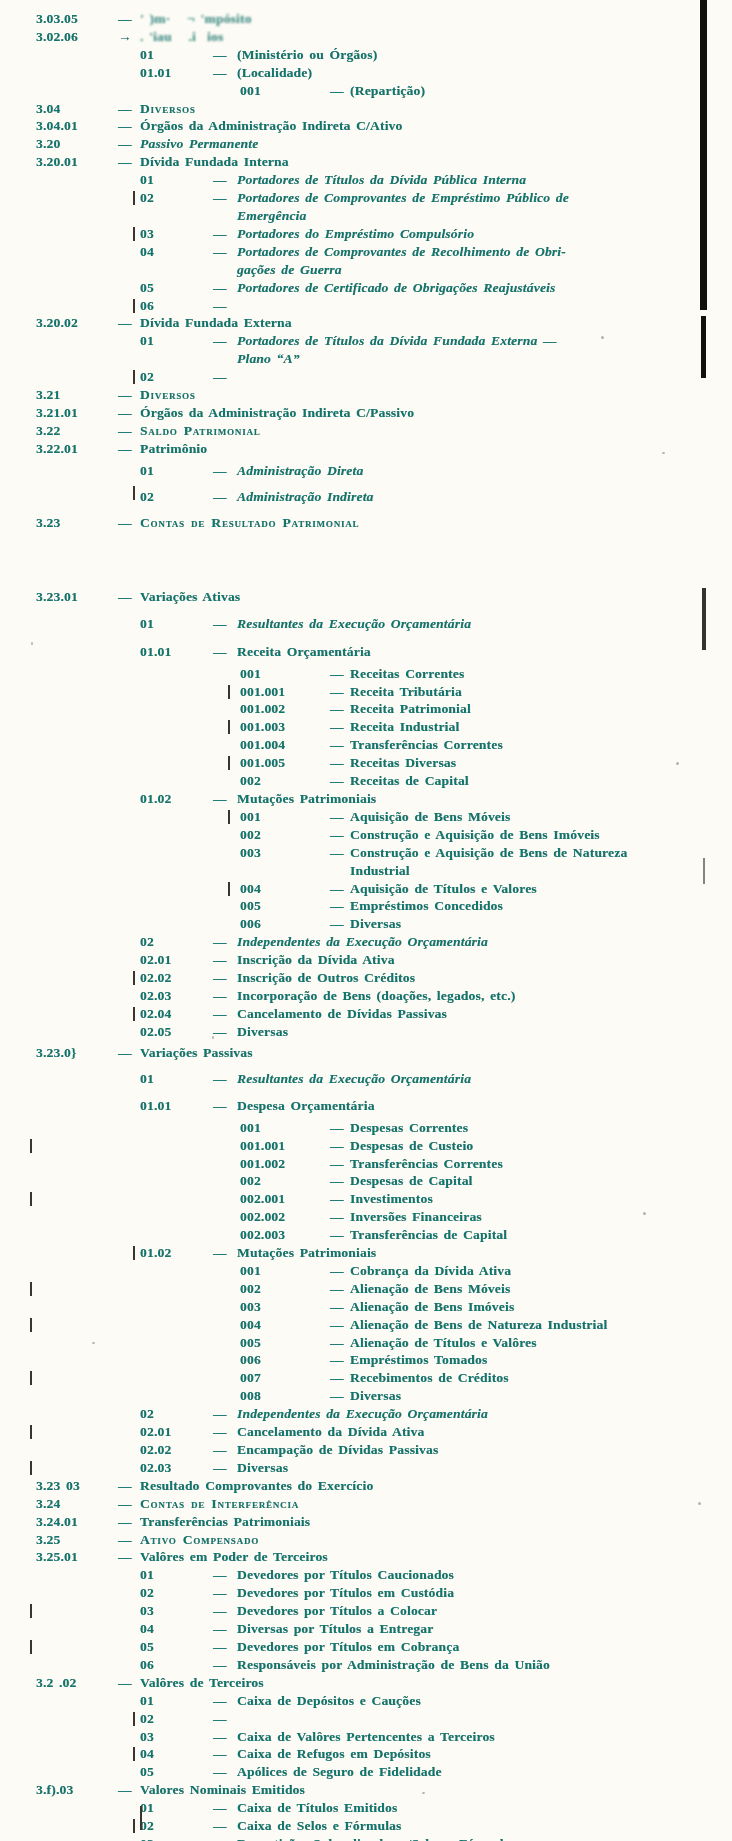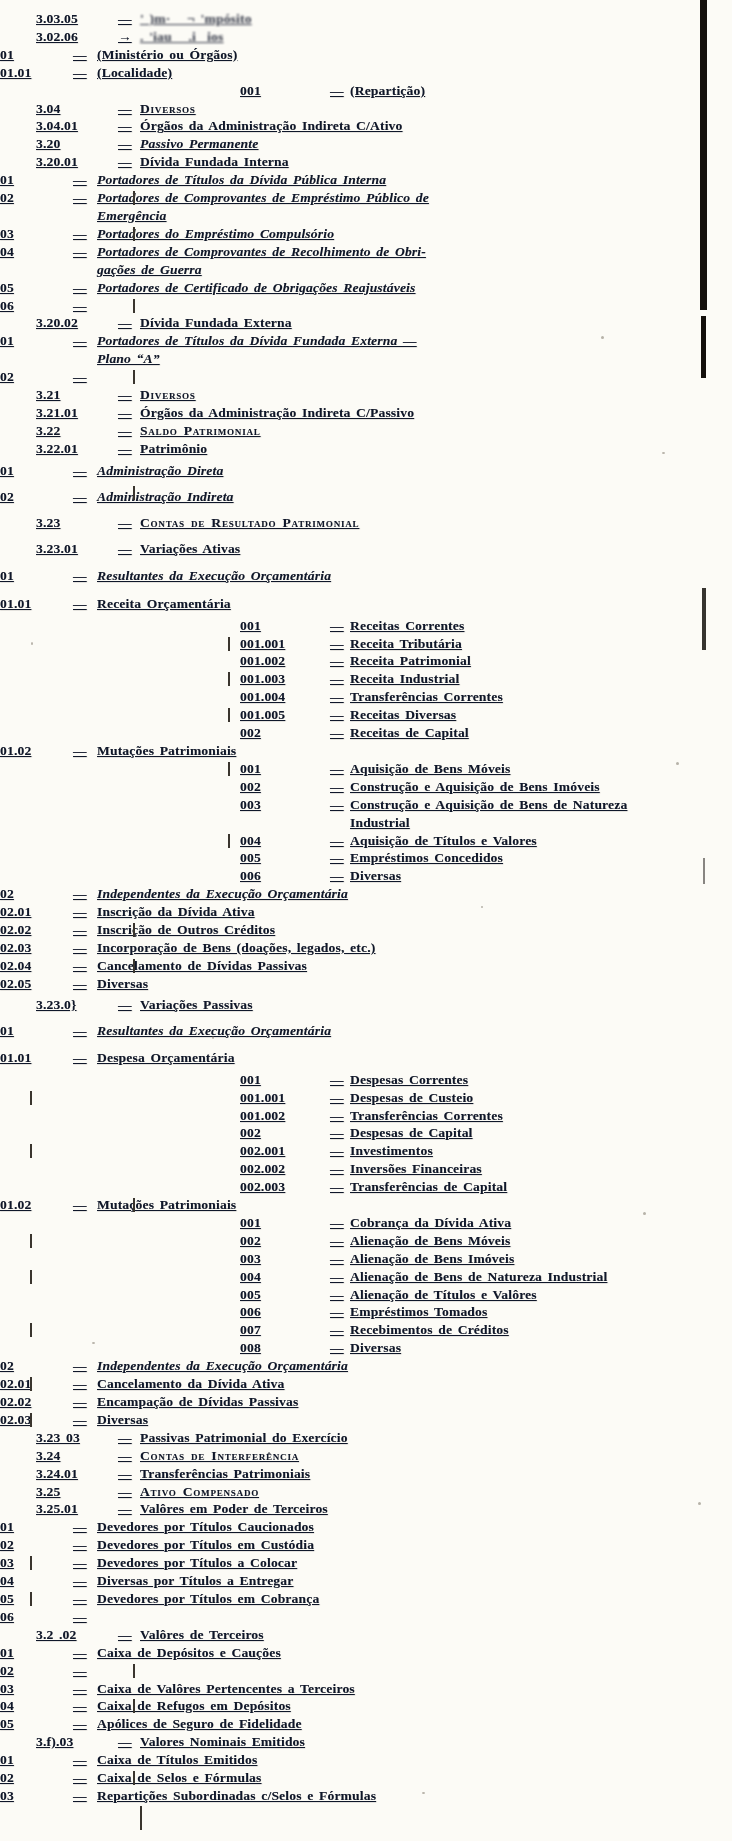--- a/index.html
+++ b/index.html
@@ -6,45 +6,44 @@
   body{
     width:732px;height:1841px;
     background:#fcfbf6;
     overflow:hidden;
     font-family:"Liberation Serif","DejaVu Serif",serif;
   }
   #page{
     position:relative;
     width:732px;height:1841px;
     background:#fcfbf6;
-    color:#0f172a;
+    color:#0f766e;
     padding-top:10px;
     box-sizing:border-box;
-    text-decoration:underline;
   }
   .row{
     position:relative;
     display:flex;
     align-items:flex-start;
     line-height:17.9px;
     min-height:17.9px;
     font-size:13.5px;
     font-weight:bold;
     letter-spacing:0.2px;
     word-spacing:2px;
     text-shadow:0.3px 0.3px 0 rgba(25,20,15,0.35);
   }
   .code{flex:none;white-space:nowrap;}
   .dash{flex:none;text-align:left;}
   .label{white-space:pre-wrap;}
   
   .lvl0{padding-left:36px;}
   .lvl0 .code{width:82px;}
   .lvl0 .dash{width:22px;}
-  .lvl1{}
+  .lvl1{padding-left:140px;}
   .lvl1 .code{width:73px;}
   .lvl1 .dash{width:24px;}
   .lvl2{padding-left:240px;}
   .lvl2 .code{width:90px;}
   .lvl2 .dash{width:20px;}
   
   .i .label{font-style:italic;}
   .sc .label{font-variant:small-caps;letter-spacing:0.8px;}
   .smudge .label{filter:blur(0.8px);opacity:0.8;}
   
@@ -209,21 +208,21 @@
     <span class="dash">—</span>
     <span class="label">Administração Indireta</span>
   </div>
 
   <div class="row lvl0 sc" style="line-height: 26px; min-height: 26px;">
     <span class="code">3.23</span>
     <span class="dash">—</span>
     <span class="label">Contas de Resultado Patrimonial</span>
   </div>
 
-  <div class="row lvl0" style="line-height: 25px; min-height: 25px;">
+  <div class="row lvl0" style="line-height: 25px; min-height: 25px; margin-top: 48px;">
     <span class="code">3.23.01</span>
     <span class="dash">—</span>
     <span class="label">Variações Ativas</span>
   </div>
 
   <div class="row lvl1 i" style="line-height: 30px; min-height: 30px;">
     <span class="code">01</span>
     <span class="dash">—</span>
     <span class="label">Resultantes da Execução Orçamentária</span>
   </div>
@@ -489,21 +488,21 @@
 
   <div class="row lvl1 t-out">
     <span class="code">02.03</span>
     <span class="dash">—</span>
     <span class="label">Diversas</span>
   </div>
 
   <div class="row lvl0">
     <span class="code">3.23 03</span>
     <span class="dash">—</span>
-    <span class="label">Passivas Patrimonial do Exercício</span>
+    <span class="label">Resultado Comprovantes do Exercício</span>
   </div>
 
   <div class="row lvl0 sc">
     <span class="code">3.24</span>
     <span class="dash">—</span>
     <span class="label">Contas de Interferência</span>
   </div>
 
   <div class="row lvl0">
     <span class="code">3.24.01</span>
@@ -549,20 +548,21 @@
 
   <div class="row lvl1 t-out">
     <span class="code">05</span>
     <span class="dash">—</span>
     <span class="label">Devedores por Títulos em Cobrança</span>
   </div>
 
   <div class="row lvl1">
     <span class="code">06</span>
     <span class="dash">—</span>
+    <span class="label">Responsáveis por Administração de Bens da União</span>
   </div>
 
   <div class="row lvl0">
     <span class="code">3.2 .02</span>
     <span class="dash">—</span>
     <span class="label">Valôres de Terceiros</span>
   </div>
 
   <div class="row lvl1">
     <span class="code">01</span>

